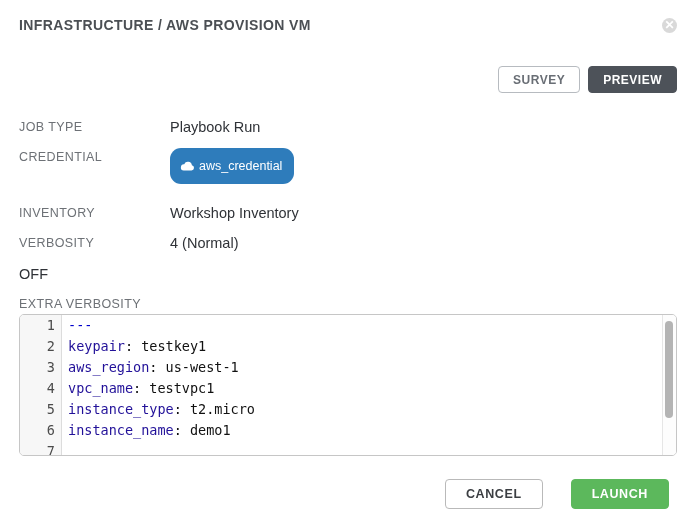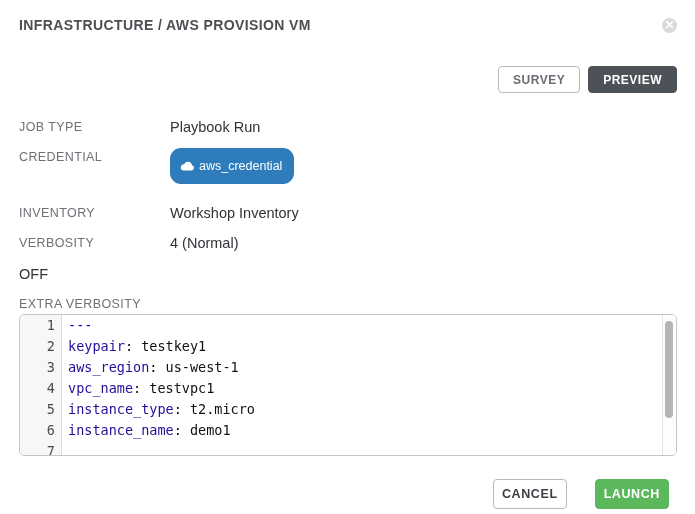--- a/index.html
+++ b/index.html
@@ -47,21 +47,21 @@
   .tok-def { color: var(--syntax-def, #0000cc); }
   .tok-key { color: var(--syntax-key, #221199); }
   .tok-plain { color: #111111; }
   .scrollbar-track { position: absolute; top: 0; right: 0; bottom: 0; width: 14px; background: #fdfdfd;
                      border-left: 1px solid #e6e6e6; }
   .scrollbar-thumb { position: absolute; top: 6px; right: 3px; width: 8px; height: 97px;
                      background: var(--scrollbar-gray, #b4b4b4); border-radius: 4px; cursor: grab; }
 
   
   .footer { margin-top: 23px; display: flex; justify-content: flex-end; gap: 28px; padding-right: 8px; }
-  .btn { font-family: "Liberation Sans", sans-serif; height: 30px; padding: 0 8px; border-radius: 4px;
+  .btn { font-family: "Liberation Sans", sans-serif; height: 30px; padding: 0 20px; border-radius: 4px;
          font-size: 12.5px; font-weight: 700; letter-spacing: 0.6px; cursor: pointer; }
   .btn-cancel { background: #ffffff; border: 1px solid #b9b9b9; color: #3b3e42; }
   .btn-launch { background: var(--launch-green, #5cb85c); border: 1px solid var(--launch-green, #5cb85c); color: #ffffff; }
 </style>
 </head>
 <body>
 
 <div class="modal">
 
   <div class="modal-header">

